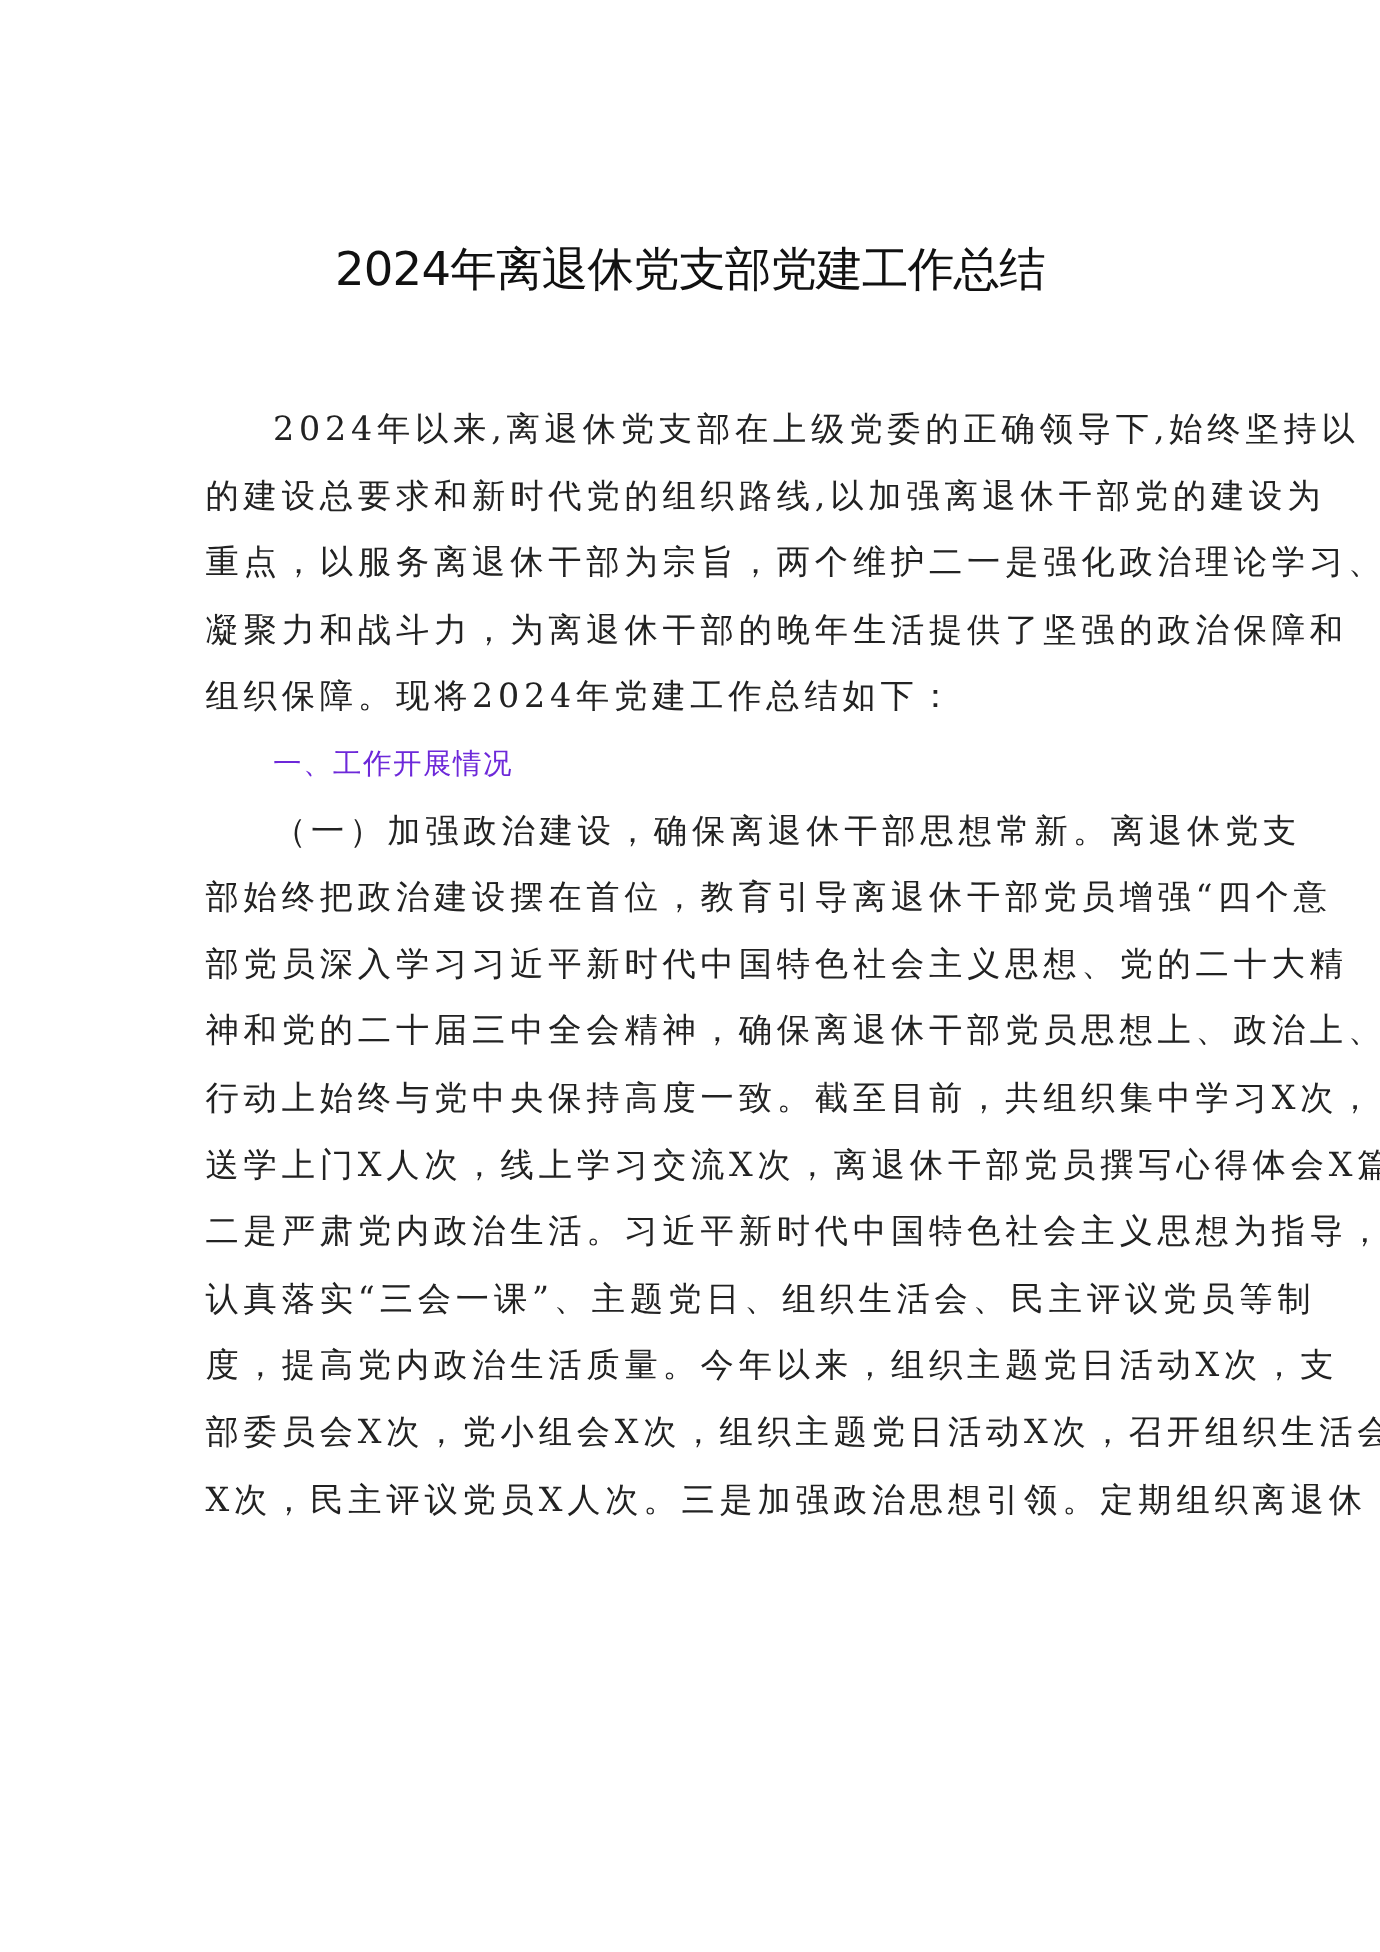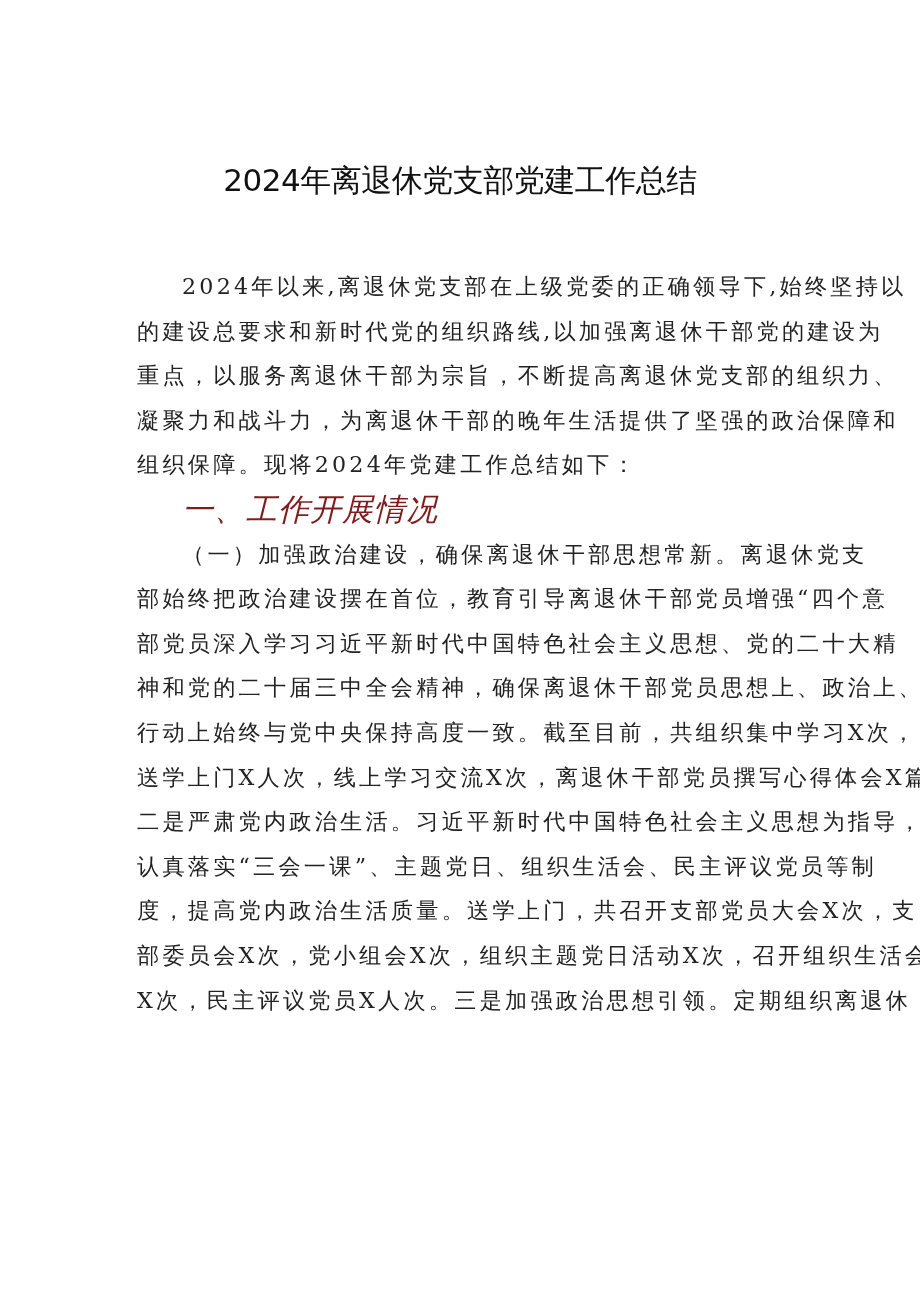--- a/index.html
+++ b/index.html
@@ -46,47 +46,46 @@
       letter-spacing: 3.2px;
     }
     .line {
       display: block;
       white-space: nowrap;
       height: 44.6px;
     }
     .line.indent { padding-left: 45px; }
     .heading {
       font-family: "DejaVu Sans", sans-serif;
-      font-size: 31px;
+      font-size: 19px;
       letter-spacing: 1px;
-      color: #7f1d1d;
+      color: #6d28d9;
       padding-left: 45px;
-      font-style: italic;
     }
   </style>
 </head>
 <body>
 
 <div class="page">
 
   <h1 class="title">2024年离退休党支部党建工作总结</h1>
 
   <div class="body-text" style="top:264px;">
     <span class="line indent">2024年以来,离退休党支部在上级党委的正确领导下,始终坚持以</span>
     <span class="line">的建设总要求和新时代党的组织路线,以加强离退休干部党的建设为</span>
-    <span class="line">重点，以服务离退休干部为宗旨，不断提高离退休党支部的组织力、</span>
+    <span class="line">重点，以服务离退休干部为宗旨，两个维护二一是强化政治理论学习、</span>
     <span class="line">凝聚力和战斗力，为离退休干部的晚年生活提供了坚强的政治保障和</span>
     <span class="line">组织保障。现将2024年党建工作总结如下：</span>
     <span class="line heading">一、工作开展情况</span>
     <span class="line indent">（一）加强政治建设，确保离退休干部思想常新。离退休党支</span>
     <span class="line">部始终把政治建设摆在首位，教育引导离退休干部党员增强“四个意</span>
     <span class="line">部党员深入学习习近平新时代中国特色社会主义思想、党的二十大精</span>
     <span class="line">神和党的二十届三中全会精神，确保离退休干部党员思想上、政治上、</span>
     <span class="line">行动上始终与党中央保持高度一致。截至目前，共组织集中学习X次，</span>
     <span class="line">送学上门X人次，线上学习交流X次，离退休干部党员撰写心得体会X篇。</span>
     <span class="line">二是严肃党内政治生活。习近平新时代中国特色社会主义思想为指导，</span>
     <span class="line">认真落实“三会一课”、主题党日、组织生活会、民主评议党员等制</span>
-    <span class="line">度，提高党内政治生活质量。送学上门，共召开支部党员大会X次，支</span>
+    <span class="line">度，提高党内政治生活质量。今年以来，组织主题党日活动X次，支</span>
     <span class="line">部委员会X次，党小组会X次，组织主题党日活动X次，召开组织生活会</span>
     <span class="line">X次，民主评议党员X人次。三是加强政治思想引领。定期组织离退休</span>
   </div>
 
 </div>
 
 </body></html>

